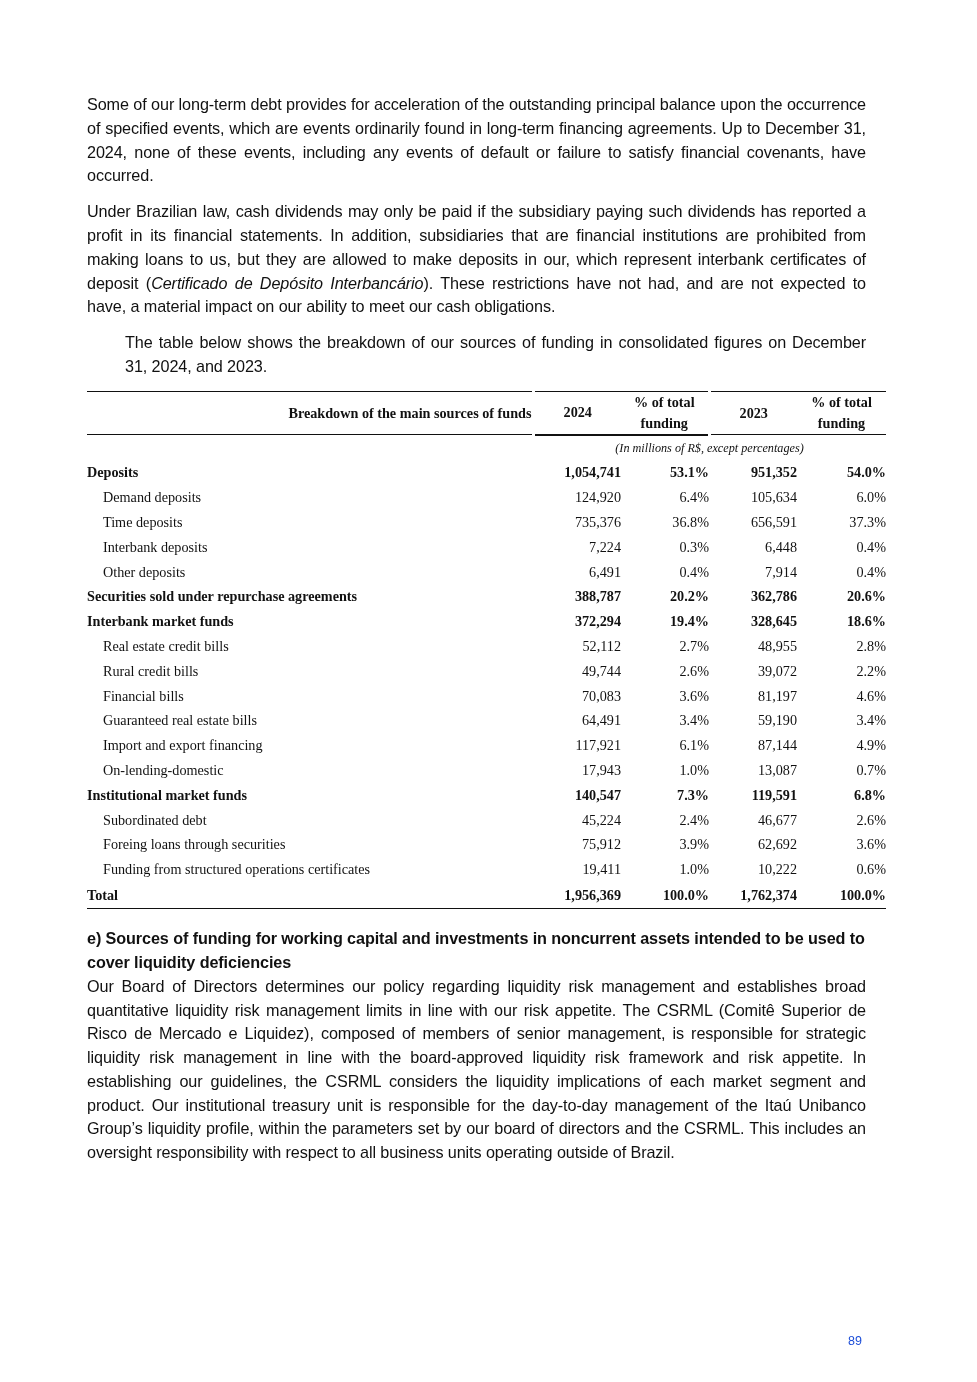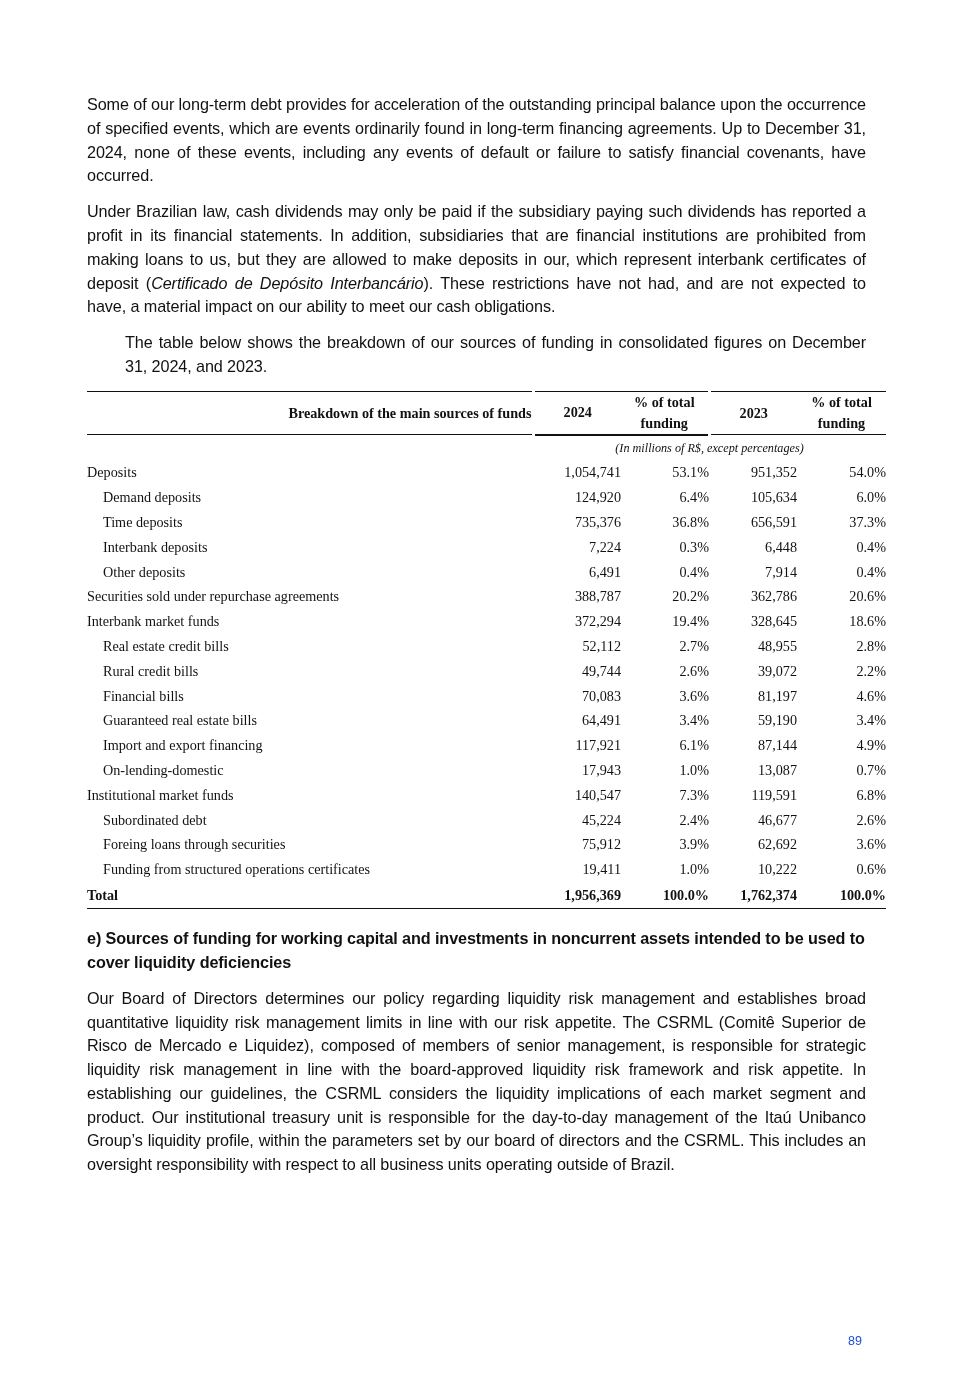--- a/index.html
+++ b/index.html
@@ -6,39 +6,39 @@
     body { width: 977px; height: 1382px; position: relative; overflow: hidden; color: #111; }
     .page { position: absolute; left: 87px; top: 93px; width: 779px; }
     .para {
       font-family: "Liberation Sans", sans-serif;
       font-size: 16.2px; line-height: 23.8px; text-align: justify;
       margin: 0 0 12px 0; letter-spacing: -0.1px;
     }
     .para i { }
     .heading {
       font-family: "Liberation Sans", sans-serif; font-weight: bold;
-      font-size: 16.2px; line-height: 23.8px; margin: 0 0 12px 0;
+      font-size: 16.2px; line-height: 23.8px; margin: 0 0 0 0;
       letter-spacing: -0.1px;
     }
     table.funds {
       width: 799px; border-collapse: collapse; margin: 12px 0 18px 0;
       font-family: "Liberation Serif", serif; font-size: 14.2px; color: #111;
     }
     table.funds td, table.funds th { padding: 0; height: 24.8px; vertical-align: middle; }
     table.funds th { font-weight: bold; line-height: 21px; }
     .hdr-row th { height: 50px; border-top: 1px solid #111; border-bottom: 1px solid #111; }
     .hdr-row th.num { text-align: center; }
     .hdr-row th.label { text-align: right; padding-left: 3px; }
     .gap { border-left: 3px solid #fff; }
     .hdr-row th.y24 { border-bottom: 2px solid #111; }
     .unit-row td { font-style: italic; font-size: 12.2px; text-align: center; height: 26px; }
     td.label { padding-left: 3px; text-align: left; }
     td.label.sub { padding-left: 16px; }
     td.num { text-align: right; padding-right: 2px; }
-    tr.bold td { font-weight: normal; }
+    tr.bold td { font-weight: bold; }
     tr.total td { border-bottom: 1px solid #111; font-weight: bold; height: 26px; }
     .c-label { width: 446px; }
     .c-v24 { width: 88px; }
     .c-p24 { width: 88px; }
     .c-v23 { width: 88px; }
     .c-p23 { width: 89px; }
     .page-number {
       position: absolute; left: 848px; top: 1334px;
       font-family: "Liberation Sans", sans-serif; font-size: 12.5px; color: #1d4ed8;
     }

